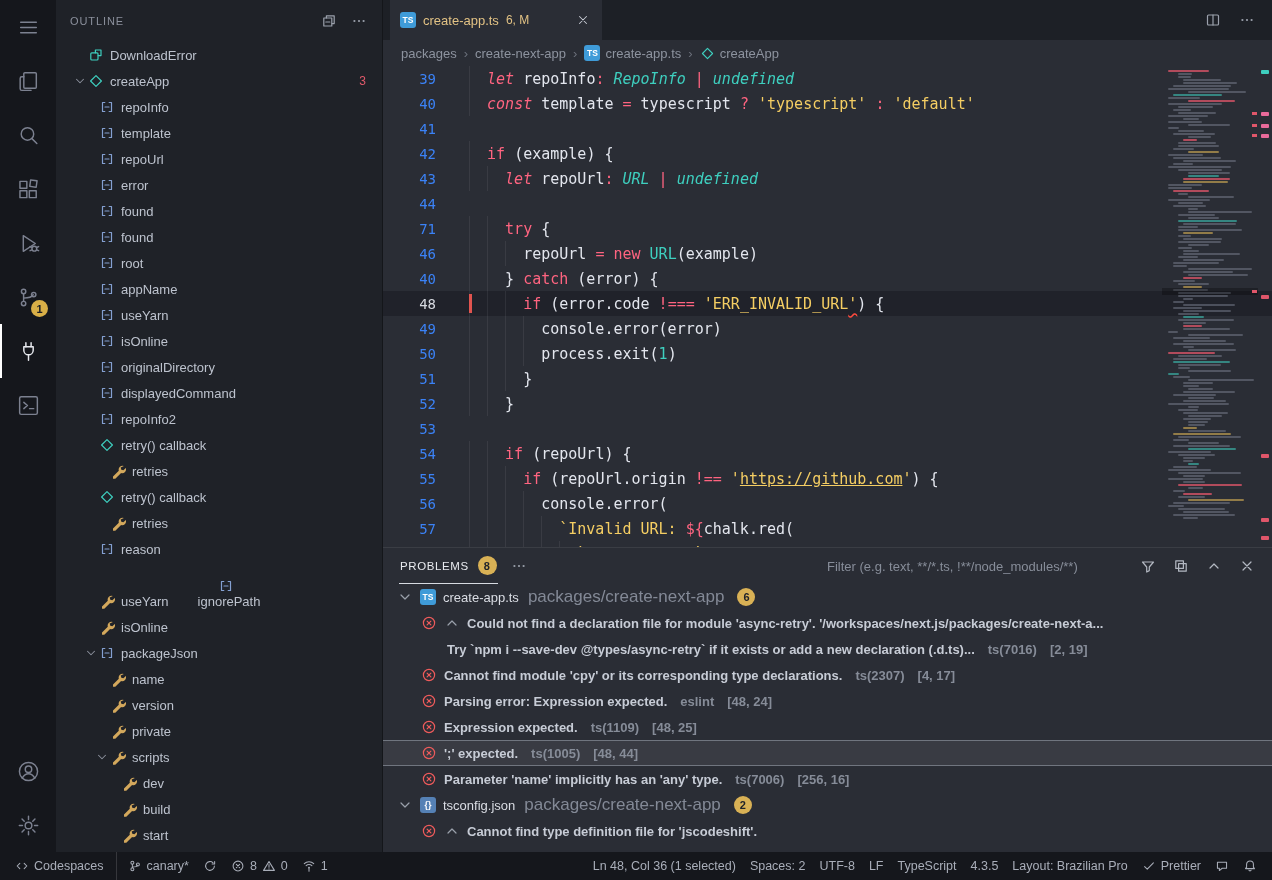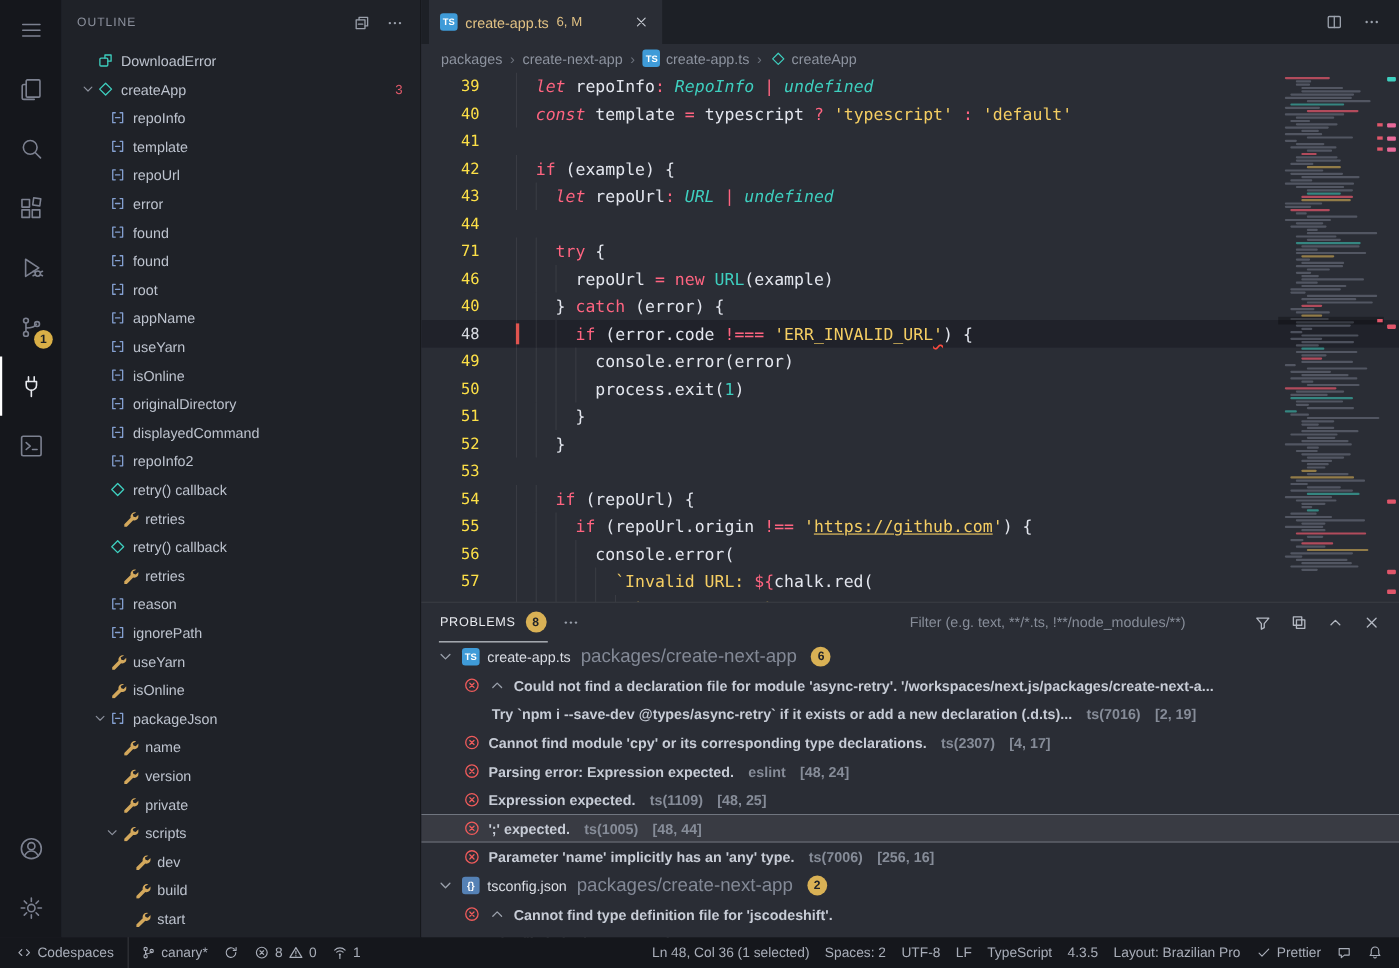--- a/index.html
+++ b/index.html
@@ -58,21 +58,21 @@
   .bc-item { display:flex; align-items:center; gap:5px; cursor:pointer; }
   .bc-sep { color:#6b707b; }
   .bc-item .si-ic svg { width:15px; height:15px; }
 
   
   .editor-wrap { position:relative; height:481px; overflow:hidden; }
   .code-rows { position:absolute; inset:0 0 0 0; }
   .row { display:flex; height:25px; align-items:center; font-family:"DejaVu Sans Mono", monospace;
          font-size:15px; white-space:pre; position:relative; }
   .row.hl { background:#20222a; }
-  .ln { width:53px; text-align:right; color:#fde047; font-size:14px; flex-shrink:0; }
+  .ln { width:53px; text-align:right; color:#3b82f6; font-size:14px; flex-shrink:0; }
   .row.hl .ln { color:#d7dae1; }
   .row.hl .hlbar { position:absolute; left:86px; top:3px; width:3px; height:19px; background:#e1544f; }
   .code-line { margin-left:33px; display:flex; height:100%; align-items:center; }
   .g { display:inline-block; width:2ch; height:100%; border-left:1px solid rgba(255,255,255,.07); }
   .tk-kw  { color:#ff6480; }
   .tk-kwi { color:#ff6480; font-style:italic; }
   .tk-op  { color:#ff6480; }
   .tk-typ { color:#3ecfbf; font-style:italic; }
   .tk-cls { color:#3ecfbf; }
   .tk-str { color:#f5ce63; }
@@ -400,21 +400,21 @@
         </div>
         <div class="o-row" style="padding-left: 26px;">
           <span class="o-chev"></span>
           <span class="o-icon ic-field">
             <svg class="" viewBox="0 0 16 16" fill="none" stroke="currentColor" stroke-width="1.2" stroke-linecap="round" stroke-linejoin="round">
               <path d="M5.8 3.5H3.5v9h2.3M10.2 3.5h2.3v9h-2.3M6 8h4"></path>
             </svg>
           </span>
           <span class="o-label">reason</span>
         </div>
-        <div class="o-row" style="padding-left: 26px;">
+        <div class="o-row" style="padding-left: 26px; flex-direction: column;">
           <span class="o-chev"></span>
           <span class="o-icon ic-field">
             <svg class="" viewBox="0 0 16 16" fill="none" stroke="currentColor" stroke-width="1.2" stroke-linecap="round" stroke-linejoin="round">
               <path d="M5.8 3.5H3.5v9h2.3M10.2 3.5h2.3v9h-2.3M6 8h4"></path>
             </svg>
           </span>
           <span class="o-label">ignorePath</span>
         </div>
         <div class="o-row" style="padding-left: 26px;">
           <span class="o-chev"></span>

